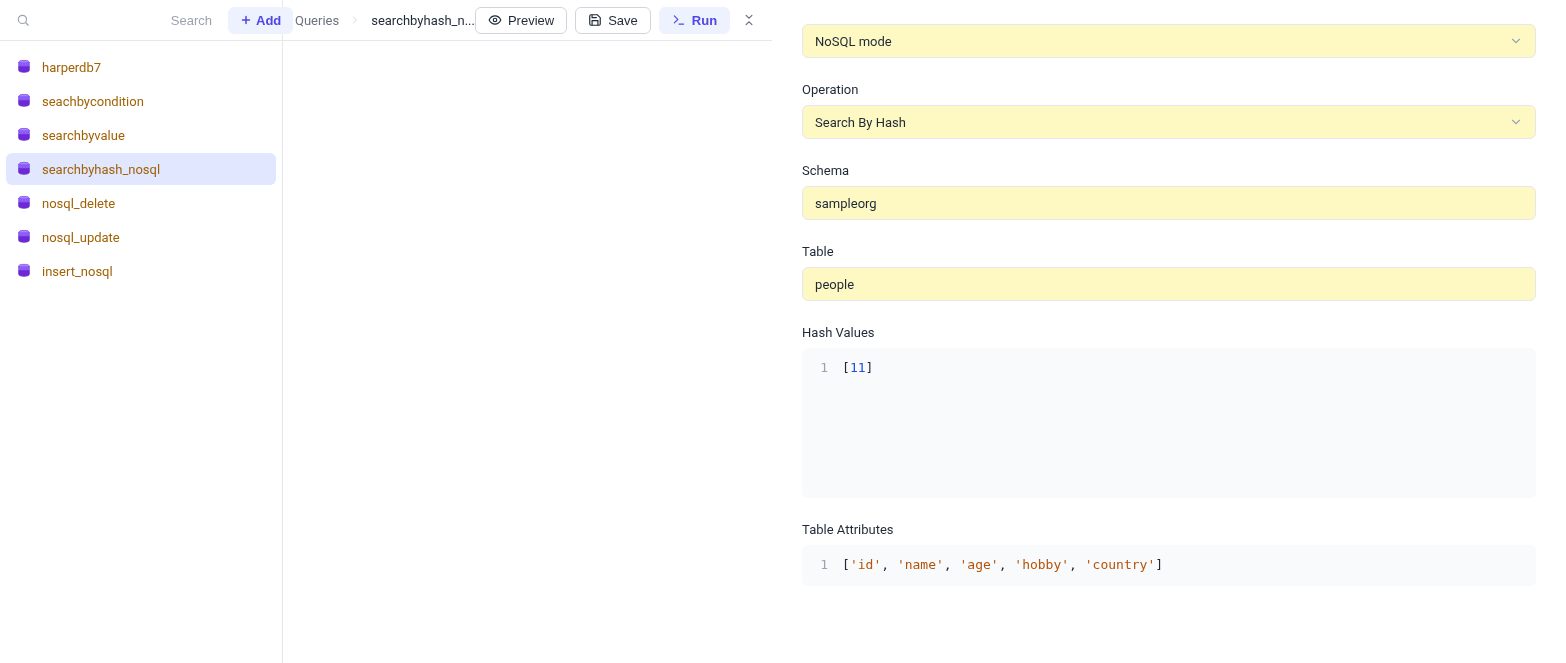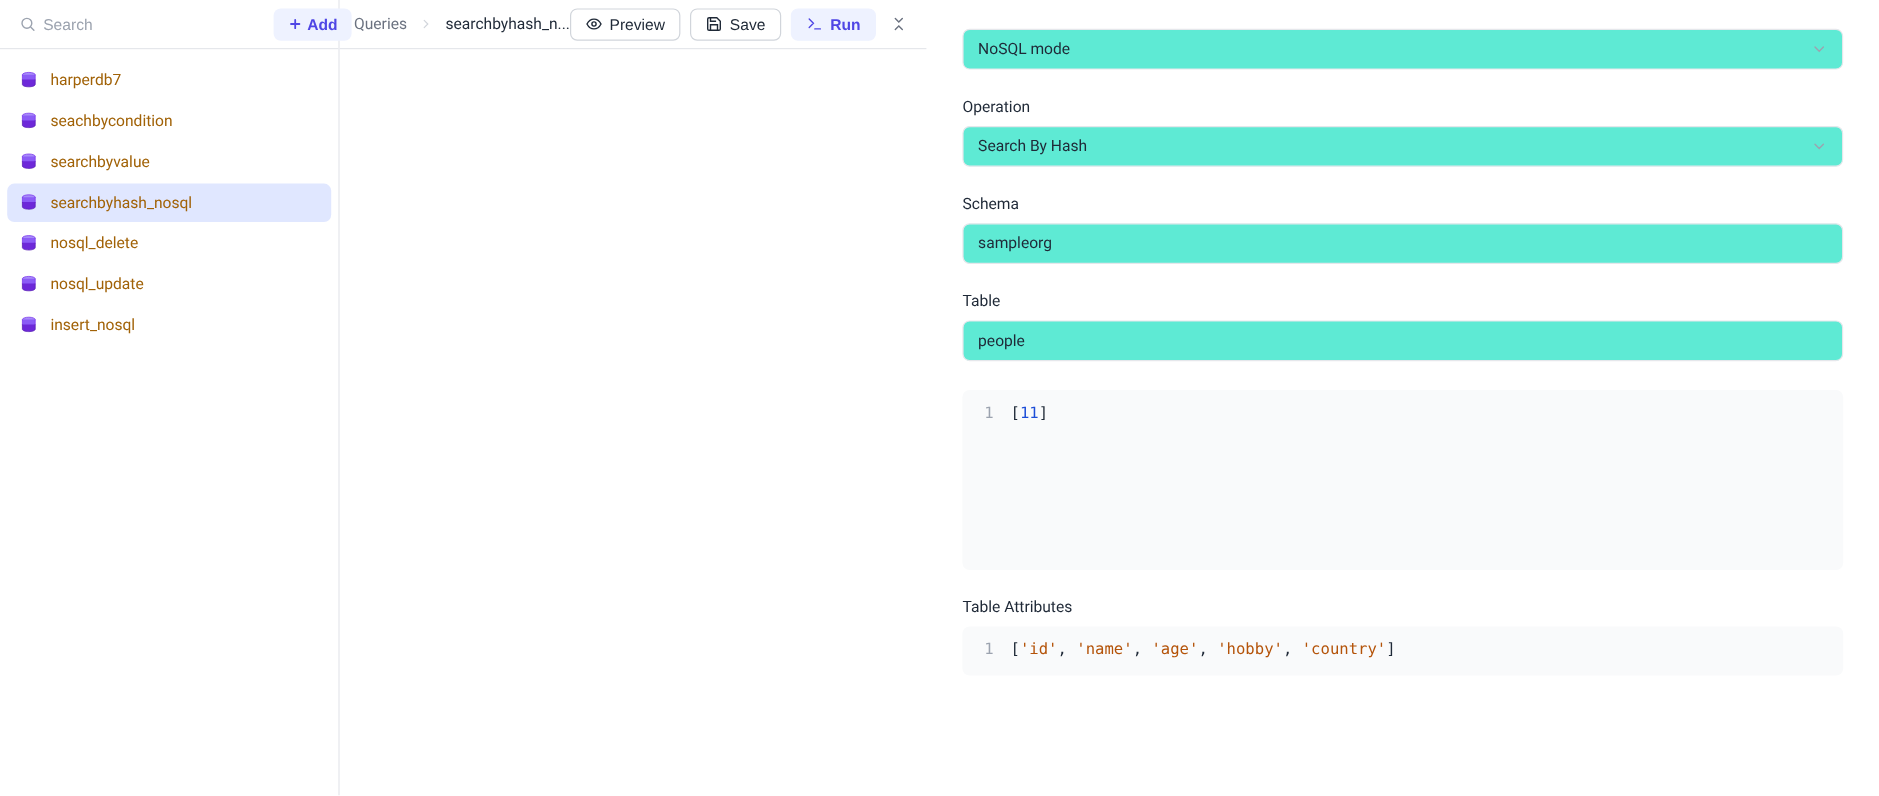--- a/index.html
+++ b/index.html
@@ -37,20 +37,21 @@
       padding: 4px 8px;
       color: #9ca3af;
     }
     .search-input {
       border: none;
       outline: none;
       flex: 1;
       font-size: 13px;
       color: #8b5cf6;
       background: transparent;
+      text-align: right;
     }
     .search-input::placeholder { color: #9ca3af; }
     .add-btn {
       display: flex;
       align-items: center;
       gap: 4px;
       background: #eef2ff;
       color: #4f46e5;
       border: none;
       border-radius: 6px;
@@ -139,21 +140,21 @@
       margin-bottom: 8px;
       display: block;
     }
     .select-box, .text-input {
       width: 100%;
       border: 1px solid #e5e7eb;
       border-radius: 6px;
       padding: 8px 12px;
       font-size: 13px;
       color: #1f2937;
-      background: #5eead4;
+      background: #fef9c3;
       display: flex;
       align-items: center;
       justify-content: space-between;
       cursor: pointer;
       min-height: 34px;
     }
     .text-input { cursor: text; outline: none; font-family: inherit; }
     .select-chevron { color: #9ca3af; }
     
     .code-box {
@@ -324,20 +325,21 @@
         <label class="field-label">Schema</label>
         <input class="text-input" value="sampleorg" style="">
       </div>
 
       <div class="field">
         <label class="field-label">Table</label>
         <input class="text-input" value="people" style="">
       </div>
 
       <div class="field">
+        <label class="field-label">Hash Values</label>
         <div class="code-box">
           <div class="code-line">
             <span class="gutter">1</span>
             <span class="code-content"><span class="tok-bracket">[</span><span class="tok-number">11</span><span class="tok-bracket">]</span></span>
           </div>
         </div>
       </div>
 
       <div class="field" style="margin-bottom:0;">
         <label class="field-label">Table Attributes</label>

